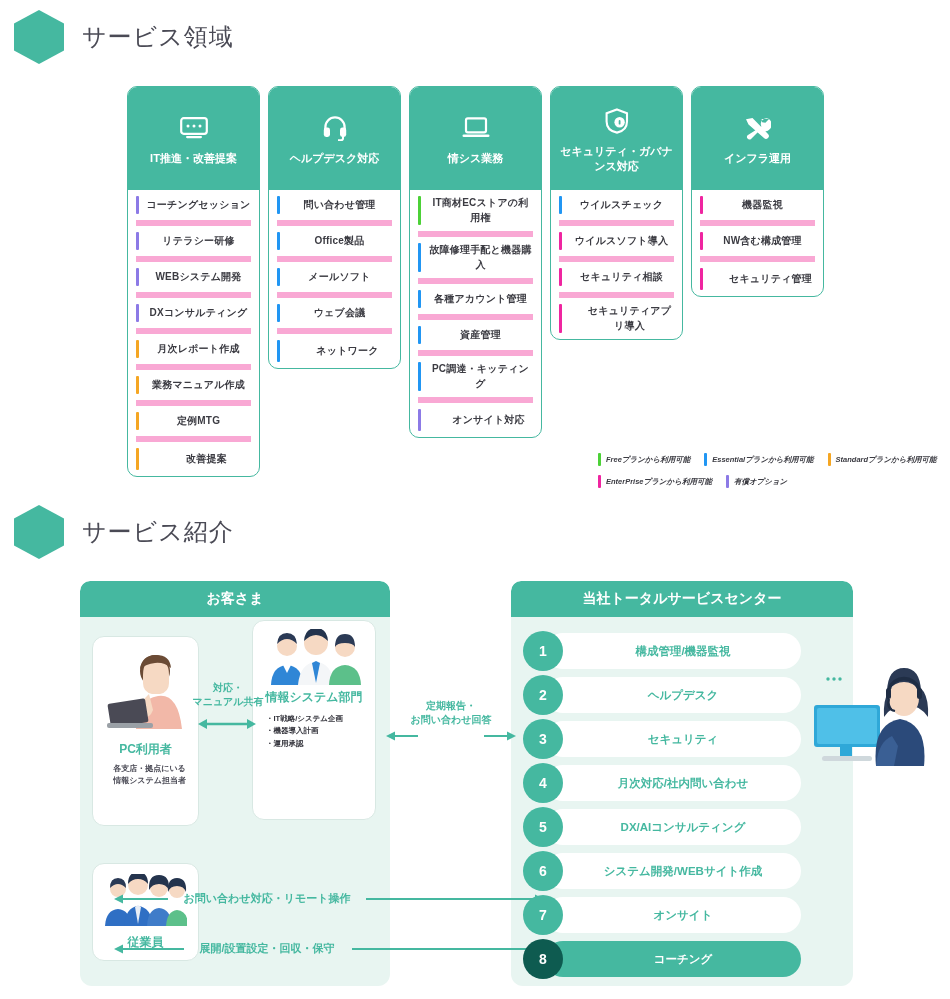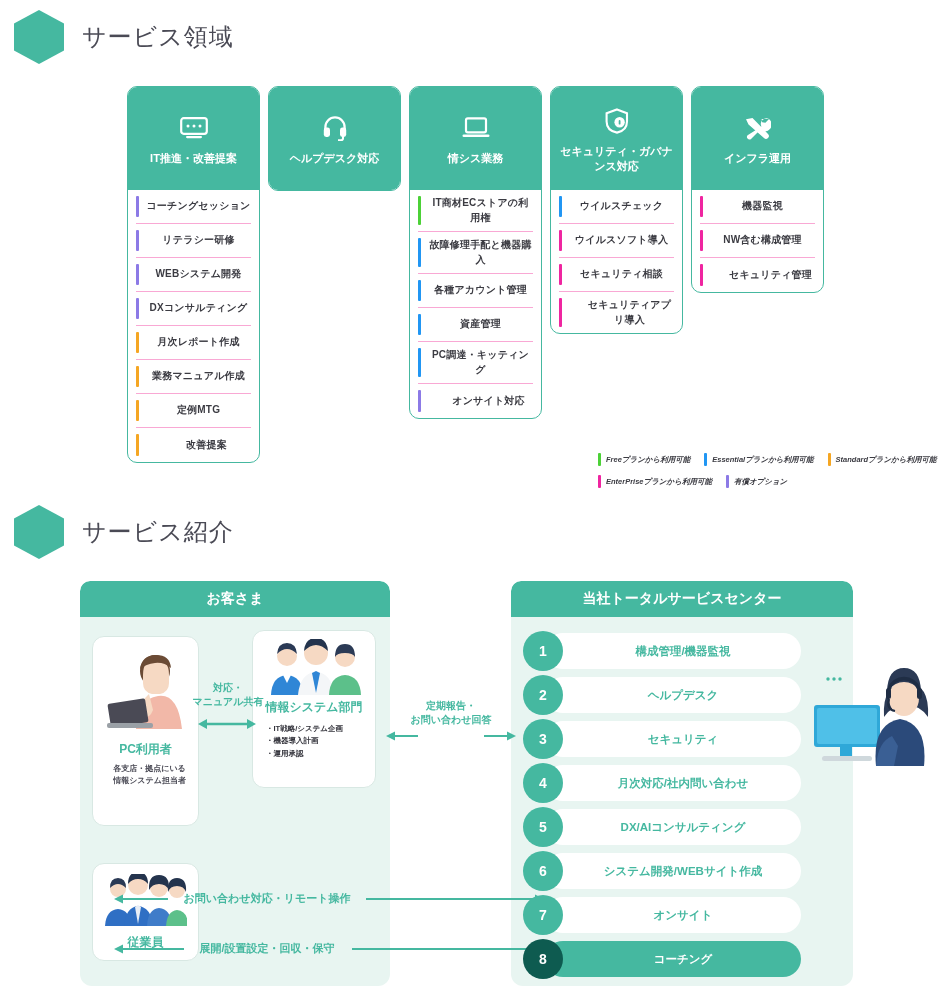--- a/index.html
+++ b/index.html
@@ -34,21 +34,21 @@
     padding:16px 4px 12px; height:103px;
     display:flex; flex-direction:column; align-items:center; justify-content:center; gap:10px;
   }
   .card-head .ic { height:26px; display:flex; align-items:center; }
   .card-head .ic svg { display:block; }
   .card-title { font-size:11px; font-weight:bold; line-height:1.35; }
   .card-body { padding:0 8px; }
   .svc-item {
     display:flex; align-items:center; gap:7px;
     min-height:34px; padding:6px 0;
-    border-bottom:1px solid #f9a8d4;
+    border-bottom:6px solid #f9a8d4;
   }
   .svc-item:last-child { border-bottom:none;gap:23px; }
   .bar { width:3px; align-self:stretch; min-height:18px; border-radius:1px; flex:0 0 auto; }
   .svc-label { flex:1; text-align:center; font-size:10px; font-weight:bold; color:#3b3b42; line-height:1.45; letter-spacing:.2px; }
 
   
   #legend { position:absolute; left:598px; top:453px; width:345px;font-style:italic; }
   .legend-row { display:flex; gap:14px; margin-bottom:9px; }
   .legend-item { display:flex; align-items:center; gap:5px; }
   .legend-item .bar { min-height:13px; height:13px; width:3px; }
@@ -62,21 +62,21 @@
   .panel-head {
     background:#45b8a0; color:#fff; text-align:center; font-weight:bold;
     font-size:14px; padding:9px 12px; border-radius:10px 10px 0 0;
   }
   #panel-customer { left:66px; top:0; width:310px; height:405px; }
   #panel-center   { left:497px; top:0; width:342px; height:405px; }
 
   
   .person-box { position:absolute; background:#fff; border:1.5px solid #d8e8e3; border-radius:12px; }
   #box-pc-user   { left:12px; top:55px;  width:107px; height:190px; }
-  #box-jousys    { left:172px; top:49px; width:124px; height:158px; }
+  #box-jousys    { left:172px; top:39px; width:124px; height:200px; }
   #box-employee  { left:12px; top:282px; width:107px; height:98px; }
 
   .person-cap-green { color:#45b8a0; font-weight:bold; text-align:center; }
   .person-sub { font-size:8px; color:#4a4a55; text-align:center; line-height:1.5; font-weight:bold; }
   .bullets { font-size:7.5px; color:#33333b; line-height:1.65; padding-left:7px; font-weight:bold; }
 
   
   .flow-label { position:absolute; color:#45b8a0; font-weight:bold; font-size:10px; text-align:center; line-height:1.4; }
   .arrow-svg { position:absolute; }
 
@@ -167,20 +167,42 @@
         <div class="card-head">
           <div class="ic">
             <svg width="24" height="26" viewBox="0 0 24 26">
               <path d="M2.4 14 v-2 a9.6 9.6 0 0 1 19.2 0 v2" fill="none" stroke="#fff" stroke-width="2.3" stroke-linecap="round"></path>
               <rect x="0.8" y="12.5" width="6.2" height="9.5" rx="2.4" fill="#fff"></rect>
               <rect x="17" y="12.5" width="6.2" height="9.5" rx="2.4" fill="#fff"></rect>
               <path d="M20 22 v1.2 a2 2 0 0 1 -2 2 h-3" fill="none" stroke="#fff" stroke-width="2.1"></path>
             </svg>
           </div>
           <div class="card-title">ヘルプデスク対応</div>
+        </div>
+        <div class="card-body">
+          <div class="svc-item">
+            <span class="bar" style="background: rgb(33, 150, 243);"></span>
+            <span class="svc-label">問い合わせ管理</span>
+          </div>
+          <div class="svc-item">
+            <span class="bar" style="background: rgb(33, 150, 243);"></span>
+            <span class="svc-label">Office製品</span>
+          </div>
+          <div class="svc-item">
+            <span class="bar" style="background: rgb(33, 150, 243);"></span>
+            <span class="svc-label">メールソフト</span>
+          </div>
+          <div class="svc-item">
+            <span class="bar" style="background: rgb(33, 150, 243);"></span>
+            <span class="svc-label">ウェブ会議</span>
+          </div>
+          <div class="svc-item">
+            <span class="bar" style="background: rgb(33, 150, 243);"></span>
+            <span class="svc-label">ネットワーク</span>
+          </div>
         </div>
       </div>
       <div class="svc-card">
         <div class="card-head">
           <div class="ic">
             <svg width="28" height="22" viewBox="0 0 28 22">
               <rect x="4" y="1.3" width="20" height="14" rx="1.8" fill="none" stroke="#fff" stroke-width="2.2"></rect>
               <rect x="0.5" y="17.4" width="27" height="2.6" rx="1.3" fill="#fff"></rect>
             </svg>
           </div>

